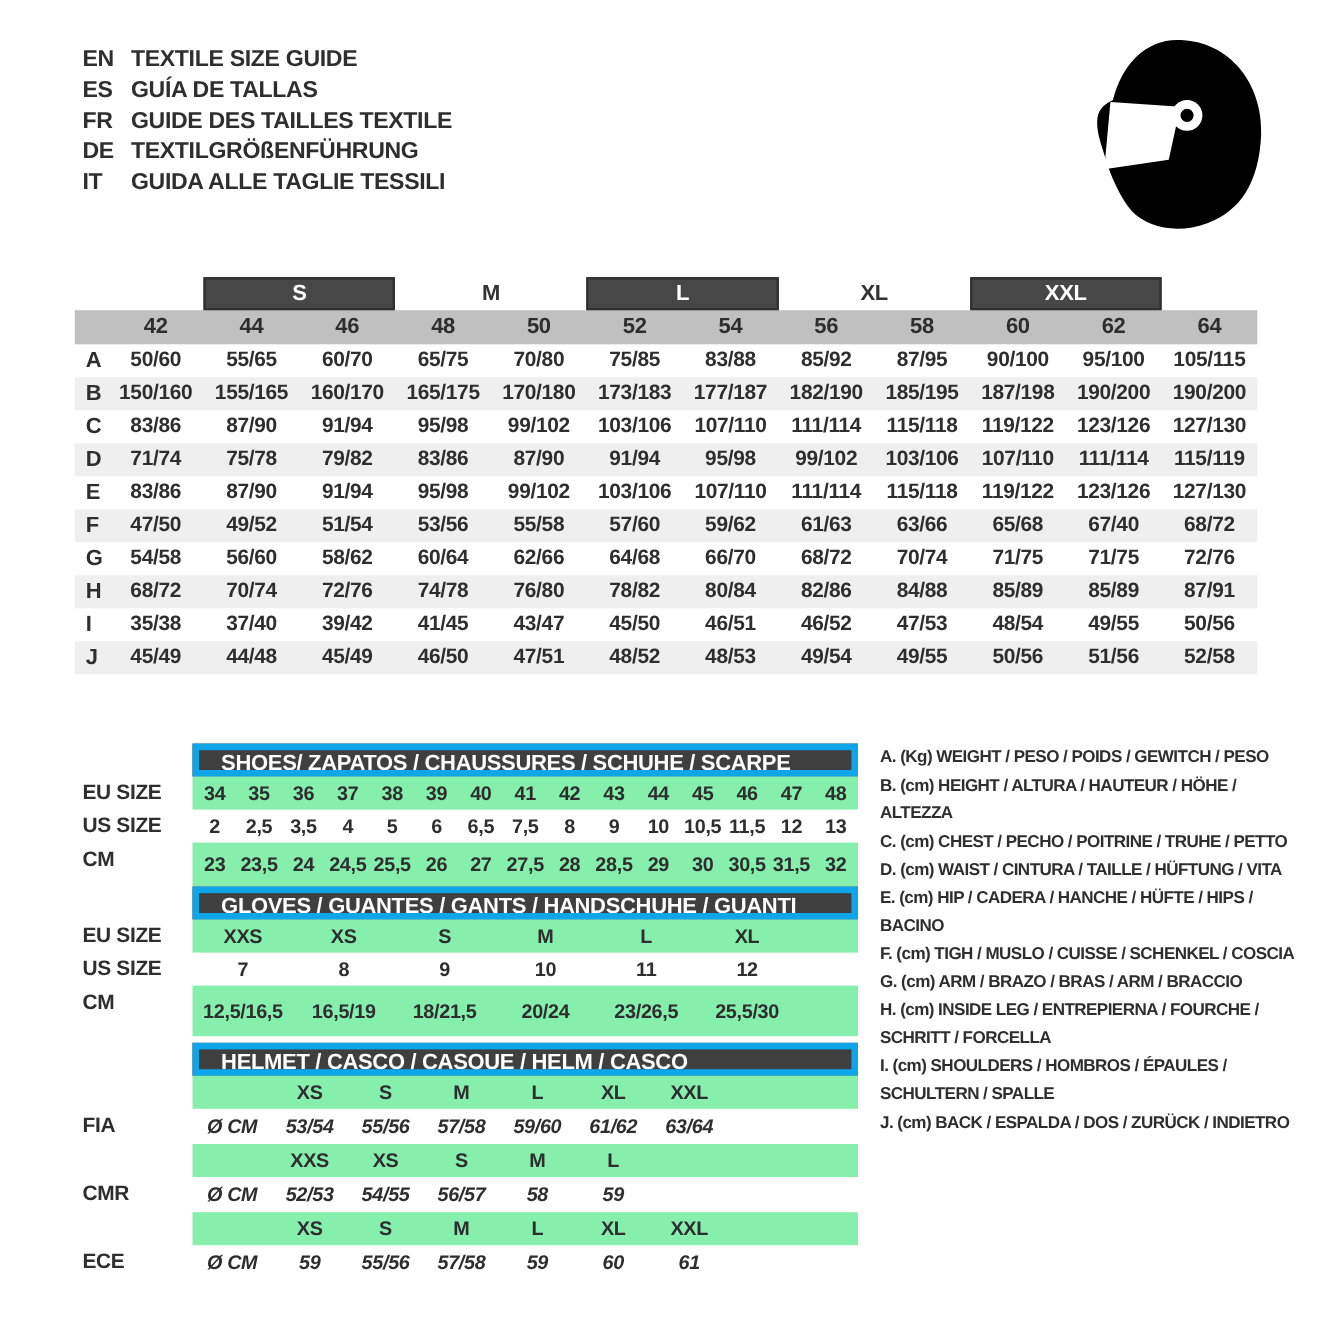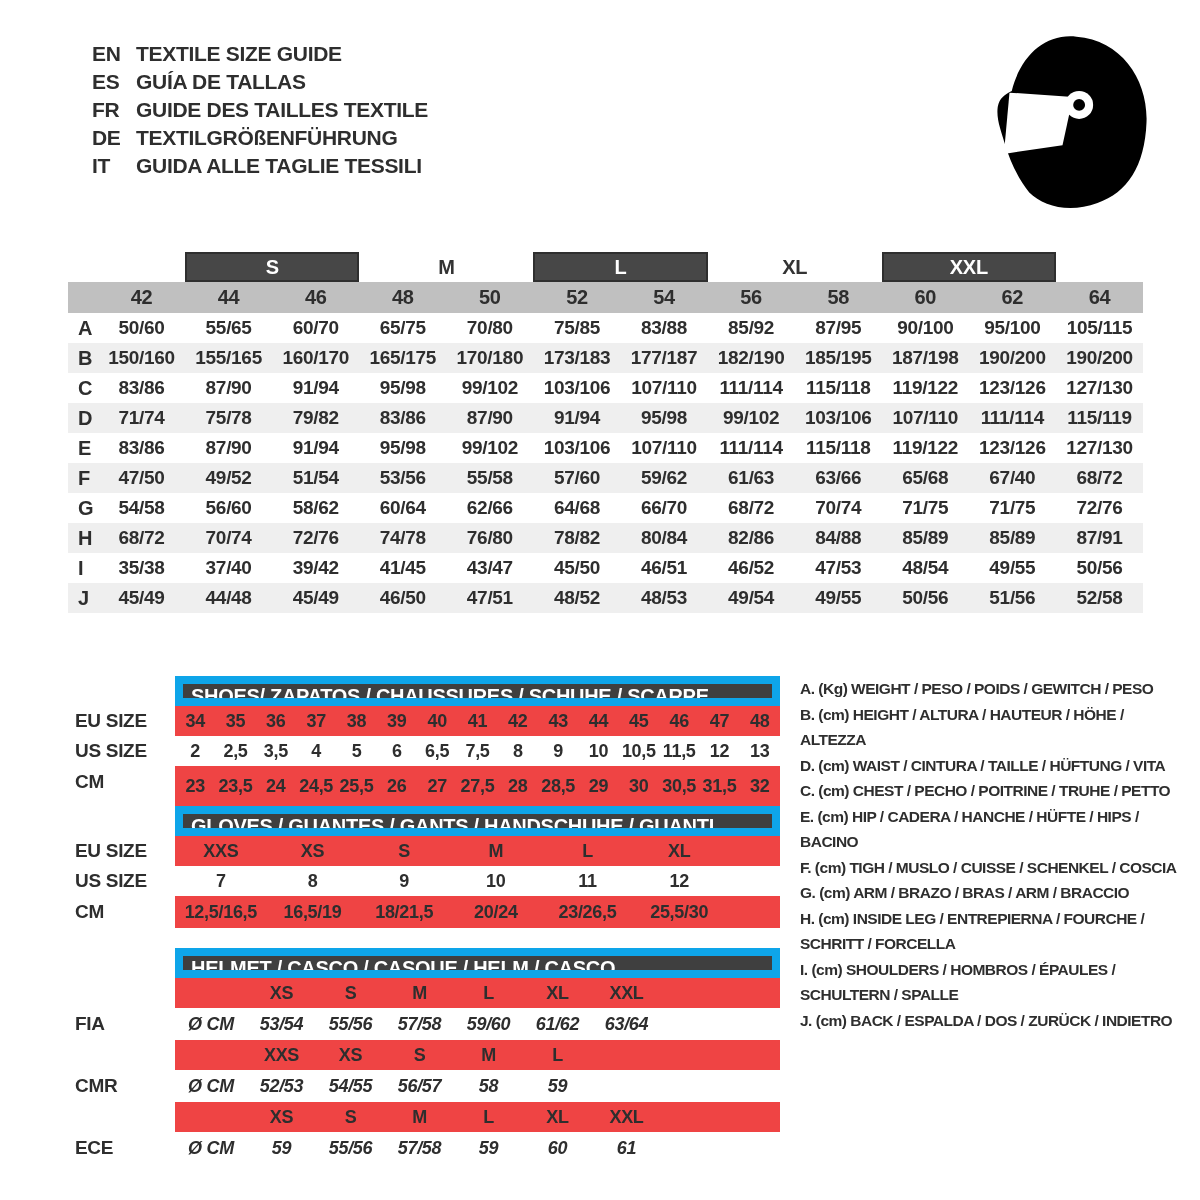--- a/index.html
+++ b/index.html
@@ -2,50 +2,50 @@
 <html><head>
 <meta charset="utf-8">
 <style>
   * { margin:0; padding:0; box-sizing:border-box; }
   body { background:#fff; font-family:"Liberation Sans", sans-serif; font-weight:700; color:#2e2e2e; }
   .page { position:relative; width:1200px; height:1200px; background:#ffffff; overflow:hidden; letter-spacing:-0.3px; }
 
   
   .lang-block { position:absolute; left:75px; top:40px; }
   .lang-row { display:flex; height:28px; align-items:center; font-size:21px; }
-  .lang-code { width:44px;margin-left:17px; }
+  .lang-code { width:44px; }
   .lang-label { white-space:nowrap; }
 
   
   .helmet-icon { position:absolute; left:975px; top:30px; width:175px; height:190px; }
 
   
   .main-table { position:absolute; left:68px; top:252px; width:1075px; }
   .grid13 { display:grid; grid-template-columns:30px repeat(12, 1fr); }
   .size-group-row { height:30px; }
   .gh-spacer { grid-column:span 2; }
   .gh-cell { grid-column:span 2; text-align:center; font-size:20px; line-height:30px; color:#333; }
   .gh-dark { background:#474747; border:2px solid #2f2f2f; color:#fff; line-height:26px; }
   .size-header-row { height:31px; background:#c0c0c0; align-items:center; text-align:center; font-size:20px; }
   .t-row { height:30px; align-items:center; text-align:center; font-size:19px; }
   .t-row.striped { background:#efefef; }
   .letter { text-align:left; padding-left:10px; font-size:20px; }
   .num { white-space:nowrap; }
 
   
-  .section-bar { height:30px; background:#3f3f3f; border:8px solid #0ea5e9; color:#fff; font-size:20px; line-height:25px; padding-left:8px; white-space:nowrap; overflow:hidden; }
-  .gray { background:#ef4444; }
+  .section-bar { height:30px; background:#3f3f3f; border:6px solid #0ea5e9; color:#fff; font-size:20px; line-height:25px; padding-left:20px; white-space:nowrap; overflow:hidden; }
+  .gray { background:#86efac; }
 
   .shoes-table { position:absolute; left:175px; top:676px; width:605px; }
   .s-row { display:grid; grid-template-columns:repeat(15, 1fr); height:30px; align-items:center; text-align:center; font-size:18px; }
   .s-row.cm { height:40px; }
 
   .gloves-table { position:absolute; left:175px; top:806px; width:605px; }
   .g-row { display:grid; grid-template-columns:repeat(6, 1fr); padding-right:55px; height:30px; align-items:center; text-align:center; font-size:18px; }
-  .g-row.cm { height:32px; }
+  .g-row.cm { height:46px; }
 
   .helmet-table { position:absolute; left:175px; top:948px; width:605px; }
   .h-row { display:flex; height:30px; align-items:center; font-size:18px; }
   .h-row.h-val { height:32px;font-style:italic; }
   .h-row .label-cell { width:72px; text-align:center; }
   .h-row .cell { width:69px; text-align:center; white-space:nowrap; }
 
   
   .side-col { position:absolute; left:75px; width:100px; }
   .side-col .side-label { height:30px; line-height:30px; font-size:19px; white-space:nowrap; }
@@ -426,22 +426,22 @@
           <div class="cell">59</div>
           <div class="cell">60</div>
           <div class="cell">61</div>
         </div>
       </div>
   </div>
 
   <div class="legend">
       <div class="legend-item">A. (Kg) WEIGHT / PESO / POIDS / GEWITCH / PESO</div>
       <div class="legend-item">B. (cm) HEIGHT / ALTURA / HAUTEUR / HÖHE / ALTEZZA</div>
+      <div class="legend-item">C. (cm) CHEST / PECHO / POITRINE / TRUHE / PETTO</div>
       <div class="legend-item">D. (cm) WAIST / CINTURA / TAILLE / HÜFTUNG / VITA</div>
-      <div class="legend-item">C. (cm) CHEST / PECHO / POITRINE / TRUHE / PETTO</div>
       <div class="legend-item">E. (cm) HIP / CADERA / HANCHE / HÜFTE / HIPS / BACINO</div>
       <div class="legend-item">F. (cm) TIGH / MUSLO / CUISSE / SCHENKEL / COSCIA</div>
       <div class="legend-item">G. (cm) ARM / BRAZO / BRAS / ARM / BRACCIO</div>
       <div class="legend-item">H. (cm) INSIDE LEG / ENTREPIERNA / FOURCHE / SCHRITT / FORCELLA</div>
       <div class="legend-item">I. (cm) SHOULDERS / HOMBROS / ÉPAULES / SCHULTERN / SPALLE</div>
       <div class="legend-item">J. (cm) BACK / ESPALDA / DOS / ZURÜCK / INDIETRO</div>
     </div>
 
 </div>
 

